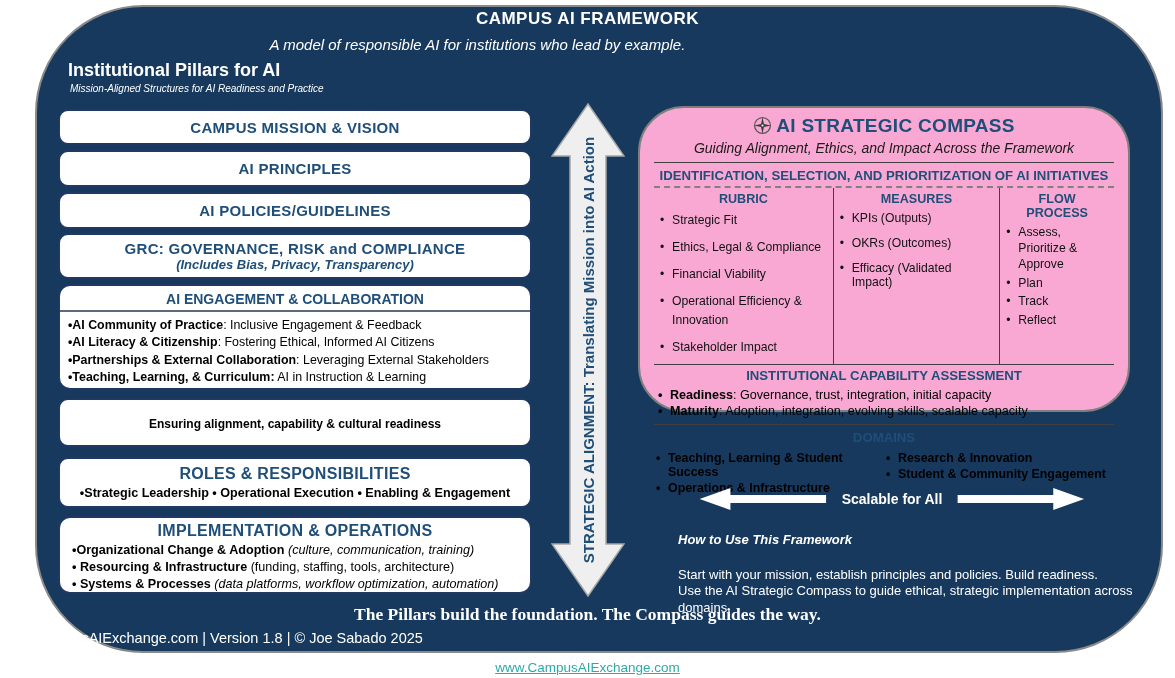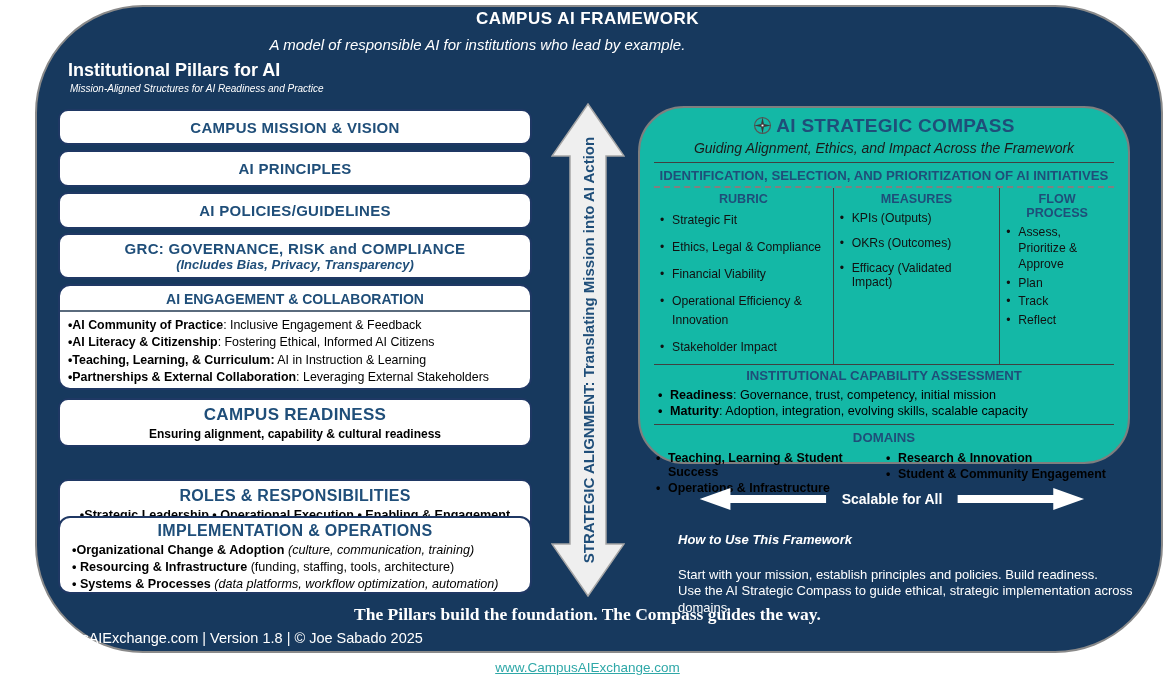--- a/index.html
+++ b/index.html
@@ -22,21 +22,21 @@
   .eng-items .row{margin:1px 0;}
   b.lead{font-weight:bold;}
   .it{font-style:italic;}
   .roles-line{color:#000;font-weight:bold;font-size:12.6px;margin-top:3px;}
   .impl-items{width:100%;text-align:left;padding:2px 6px 0 12px;box-sizing:border-box;font-size:12.6px;color:#000;line-height:1.35;}
   
   .v-arrow{left:551px;top:103px;width:74px;height:494px;}
   .v-arrow svg{position:absolute;left:0;top:0;}
   .v-arrow .vlabel{position:absolute;left:50%;top:50%;transform:translate(-50%,-50%) rotate(-90deg);white-space:nowrap;color:#1F4E79;font-weight:bold;font-size:15px;}
   
-  .compass{left:638px;top:106px;width:492px;height:358px;background:#14b8a6;border:2px solid #7f7f7f;border-radius:46px;box-sizing:border-box;padding:7px 14px 0 14px;}
+  .compass{left:638px;top:106px;width:492px;height:306px;background:#f9a8d4;border:2px solid #7f7f7f;border-radius:46px;box-sizing:border-box;padding:7px 14px 0 14px;}
   .c-head{text-align:center;color:#1F4E79;font-weight:bold;font-size:19px;letter-spacing:.3px;}
   .c-head svg{vertical-align:-3px;margin-right:4px;}
   .c-sub{text-align:center;color:#1a1a1a;font-style:italic;font-size:14px;margin-top:3px;padding-bottom:6px;border-bottom:1.5px solid #404040;}
   .c-sec1{text-align:center;color:#1F4E79;font-weight:bold;font-size:13.2px;margin-top:5px;padding-bottom:3px;border-bottom:2px dashed #808080;}
   .c-cols{display:flex;min-height:148px;}
   .c-col{padding:4px 6px 0 6px;box-sizing:border-box;}
   .c-col-1{width:190px;border-right:1.5px solid #404040;}
   .c-col-2{width:176px;border-right:1.5px solid #404040;}
   .c-col-3{width:120px;}
   .c-col-title{text-align:center;color:#1F4E79;font-weight:bold;font-size:12.6px;margin-bottom:5px;}
@@ -90,31 +90,30 @@
 <div class="pbox" style="top:233px;height:46px;">
   <div class="ptitle">GRC: GOVERNANCE, RISK and COMPLIANCE</div>
   <div class="psub-italic">(Includes Bias, Privacy, Transparency)</div>
 </div>
 
 <div class="pbox" style="top:284px;height:106px;justify-content:flex-start;padding-top:5px;border-radius:12px;">
   <div class="eng-title">AI ENGAGEMENT &amp; COLLABORATION</div>
   <div class="eng-items">
     <div class="row"><b class="lead">•AI Community of Practice</b><span>: Inclusive Engagement &amp; Feedback</span></div>
     <div class="row"><b class="lead">•AI Literacy &amp; Citizenship</b><span>: Fostering Ethical, Informed AI Citizens</span></div>
+    <div class="row"><b class="lead">•Partnerships &amp; External Collaboration</b><span>: Leveraging External Stakeholders</span></div>
     <div class="row"><b class="lead">•Teaching, Learning, &amp; Curriculum:</b><span> AI in Instruction &amp; Learning</span></div>
-    <div class="row"><b class="lead">•Partnerships &amp; External Collaboration</b><span>: Leveraging External Stakeholders</span></div>
   </div>
 </div>
 
 <div class="pbox" style="top:398px;height:49px;">
-  <div class="ptitle ptitle-lg">CAMPUS READINESS</div>
   <div class="psub-black">Ensuring alignment, capability &amp; cultural readiness</div>
 </div>
 
-<div class="pbox" style="top:457px;height:51px;margin-top:22px;">
+<div class="pbox" style="top:457px;height:51px;">
   <div class="ptitle" style="font-size:16px;">ROLES &amp; RESPONSIBILITIES</div>
   <div class="roles-line">•Strategic Leadership • Operational Execution • Enabling &amp; Engagement</div>
 </div>
 
 <div class="pbox" style="top:516px;height:78px;justify-content:flex-start;padding-top:4px;border-radius:12px;">
   <div class="ptitle" style="font-size:16px;">IMPLEMENTATION &amp; OPERATIONS</div>
   <div class="impl-items">
     <div class="row"><b class="lead">•Organizational Change &amp; Adoption</b><span class="it"> (culture, communication, training)</span></div>
     <div class="row"><b class="lead">• Resourcing &amp; Infrastructure</b><span> (funding, staffing, tools, architecture)</span></div>
     <div class="row"><b class="lead">• Systems &amp; Processes</b><span class="it"> (data platforms, workflow optimization, automation)</span></div>
@@ -163,21 +162,21 @@
         <div class="li">Assess, Prioritize &amp; Approve</div>
         <div class="li">Plan</div>
         <div class="li">Track</div>
         <div class="li">Reflect</div>
       </div>
     </div>
   </div>
   <div class="cap-sec">
     <div class="c-sec1" style="border-bottom:none;margin-top:0;padding-bottom:1px;">INSTITUTIONAL CAPABILITY ASSESSMENT</div>
     <div class="cap-items">
-      <div class="li"><b class="lead">Readiness</b><span>: Governance, trust, competency, initial mission</span></div>
+      <div class="li"><b class="lead">Readiness</b><span>: Governance, trust, integration, initial capacity</span></div>
       <div class="li"><b class="lead">Maturity</b><span>: Adoption, integration, evolving skills, scalable capacity</span></div>
     </div>
   </div>
   <div>
     <div class="c-sec1" style="border-bottom:none;padding-bottom:0;">DOMAINS</div>
     <div class="dom-cols">
       <div class="dom-col">
         <div class="li">Teaching, Learning &amp; Student Success</div>
         <div class="li">Operations &amp; Infrastructure</div>
       </div>

